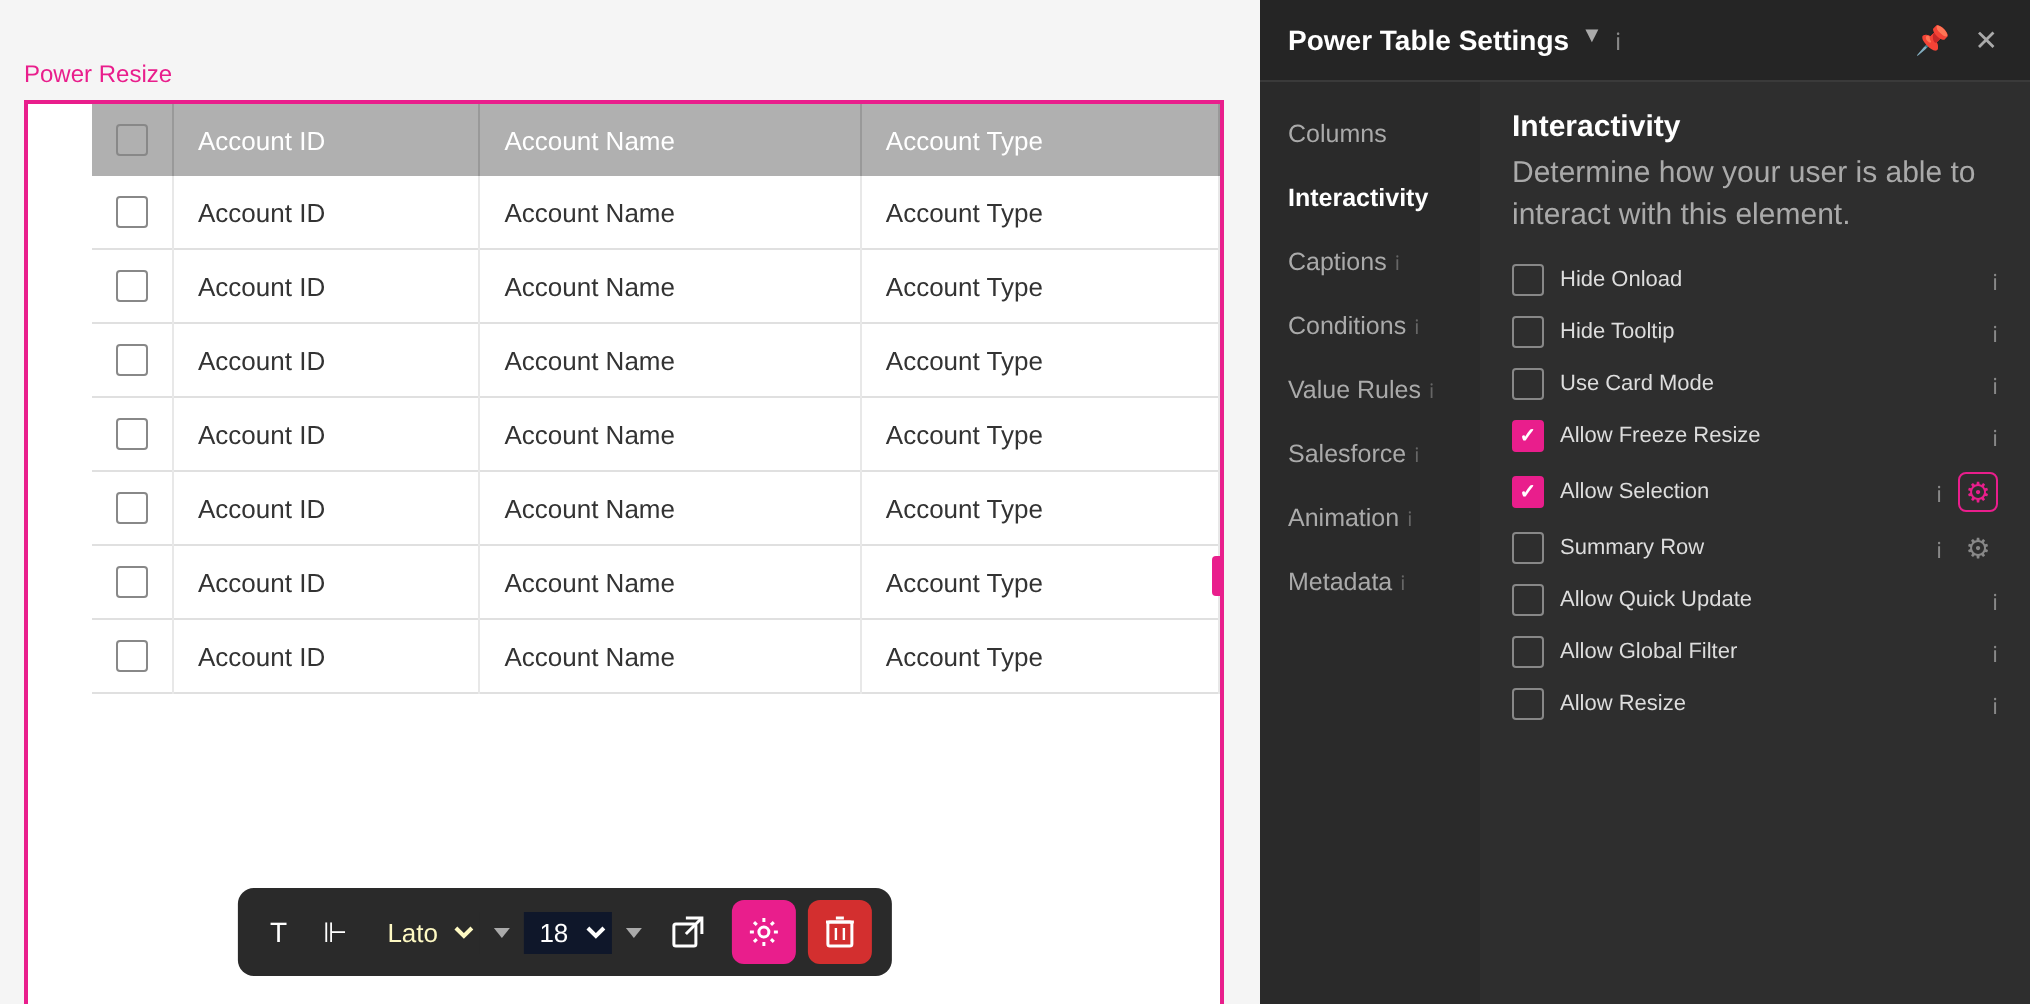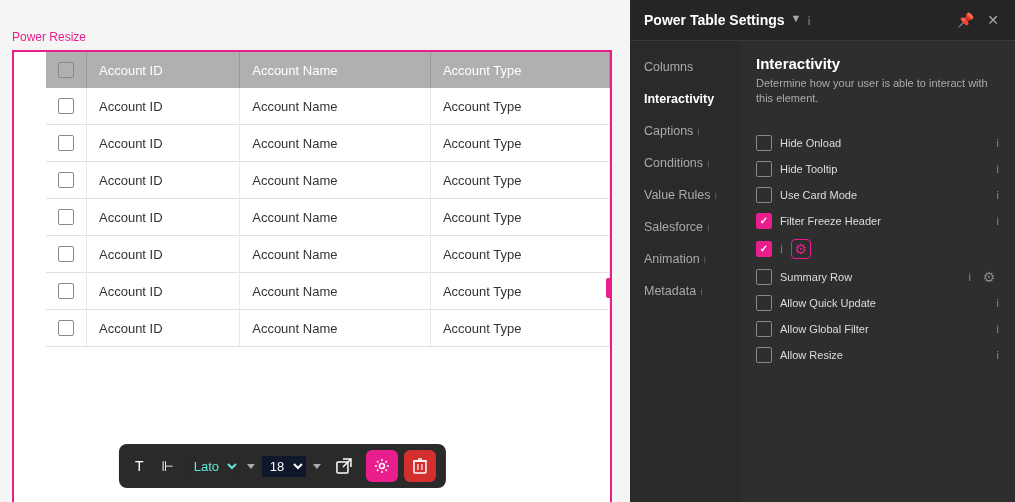--- a/index.html
+++ b/index.html
@@ -136,21 +136,21 @@
       padding: 4px 6px;
       font-size: 14px;
       display: flex;
       align-items: center;
       justify-content: center;
       border-radius: 4px;
     }
 
     .font-select {
       background: #2a2a2a;
-      color: #5eead4;
+      color: #fef9c3;
       border: none;
       font-size: 13px;
       padding: 2px 4px;
       cursor: pointer;
     }
 
     .font-size-select {
       background: #0f172a;
       color: #fff;
       border: none;
@@ -263,22 +263,22 @@
 
     .section-title {
       color: #fff;
       font-size: 15px;
       font-weight: 700;
       margin-bottom: 4px;
     }
 
     .section-desc {
       color: #aaa;
-      font-size: 11px;
-      margin-bottom: 28px;
+      font-size: 15px;
+      margin-bottom: 14px;
       line-height: 1.4;
     }
 
     .option-row {
       display: flex;
       align-items: center;
       margin-bottom: 10px;
       gap: 8px;
     }
 
@@ -531,26 +531,27 @@
       </div>
 
       <div class="option-row">
         <span class="cb-box"></span>
         <span class="label">Use Card Mode</span>
         <span class="info-icon">ℹ</span>
       </div>
 
       <div class="option-row">
         <span class="cb-box checked"></span>
-        <span class="label">Filter Freeze Header</span>
+        <span class="label">Allow Freeze Resize</span>
         <span class="info-icon">ℹ</span>
       </div>
 
       <div class="option-row">
         <span class="cb-box checked"></span>
+        <span class="label">Allow Selection</span>
         <span class="info-icon">ℹ</span>
         <span class="gear-icon highlighted">⚙</span>
       </div>
 
       <div class="option-row">
         <span class="cb-box"></span>
         <span class="label">Summary Row</span>
         <span class="info-icon">ℹ</span>
         <span class="gear-icon">⚙</span>
       </div>

